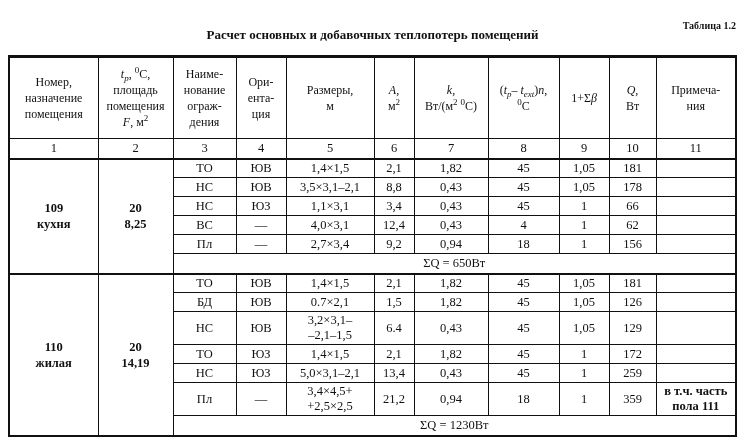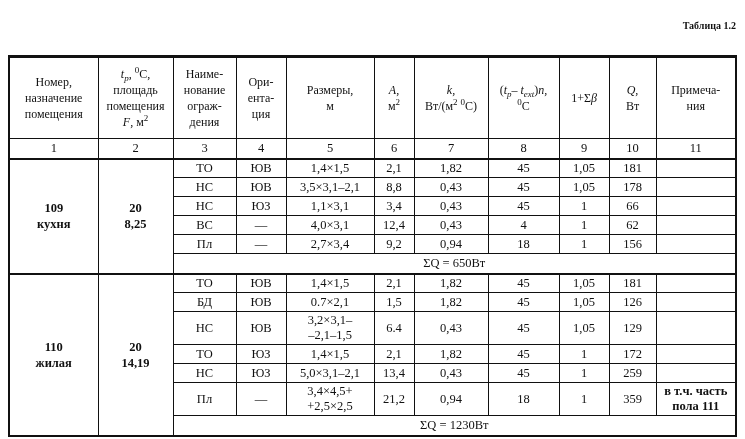--- a/index.html
+++ b/index.html
@@ -53,20 +53,21 @@
   td.room-cell div, td.temp-cell div { line-height: 16px; font-weight: bold; }
   td.note-cell { font-size: 10.5px; line-height: 12px; font-weight: bold; }
   sub, sup { font-size: 9px; line-height: 0; }
   sub { font-style: italic; }
 </style>
 </head>
 <body>
 
 <div class="page">
   <div class="page-label">Таблица 1.2</div>
+  <div class="doc-title">Расчет основных и добавочных теплопотерь помещений</div>
 
   <table class="calc">
     <colgroup>
       <col style="width:89px">
         <col style="width:75px">
         <col style="width:63px">
       <col style="width:50px">
         <col style="width:88px">
         <col style="width:40px">
       <col style="width:74px">

